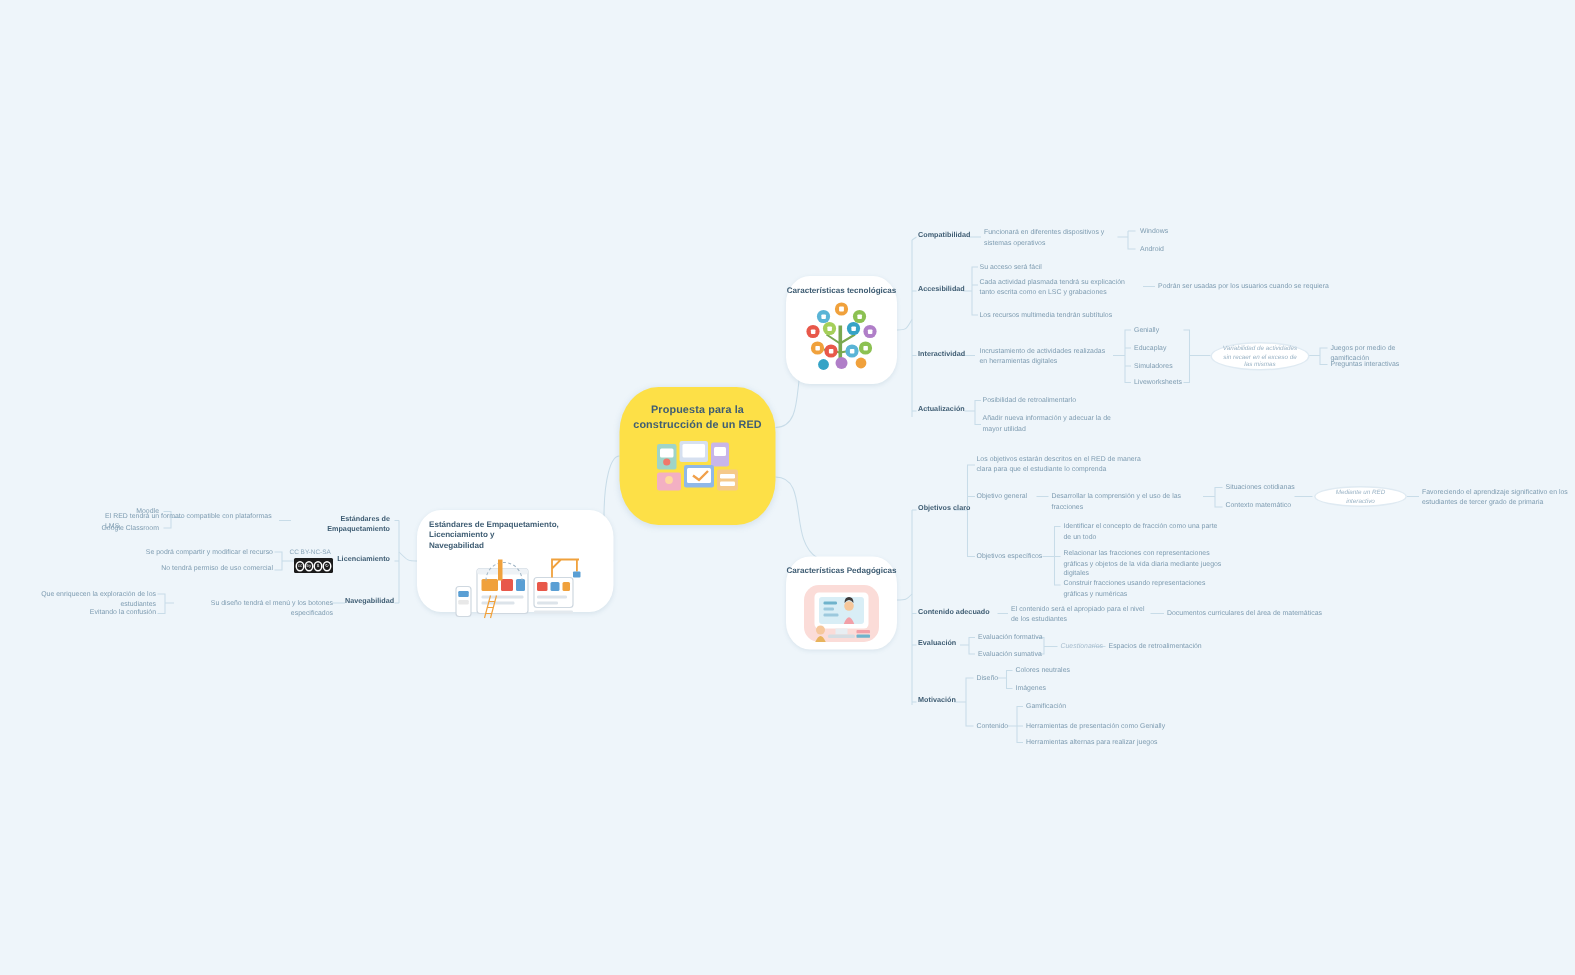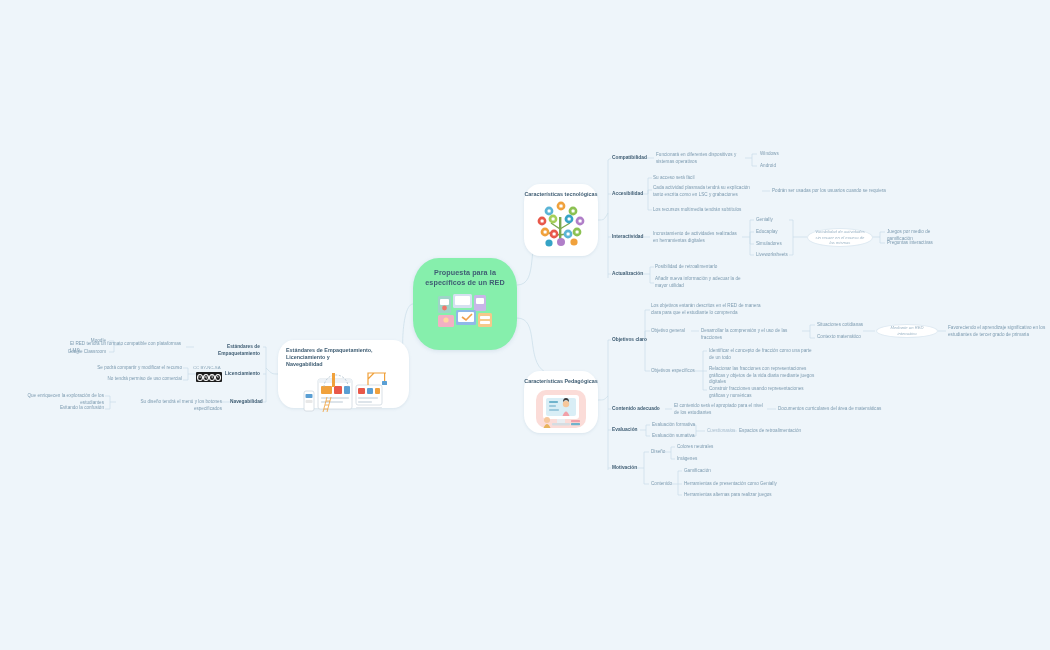--- a/index.html
+++ b/index.html
@@ -11,21 +11,21 @@
     position:relative;
     color:#4a6b80;
   }
   #canvas{position:absolute;inset:0;}
   svg.links{position:absolute;left:0;top:0;width:1050px;height:650px;pointer-events:none;}
 
   
   .center-node{
     position:absolute;
     left:413px;top:258px;width:104px;height:92px;
-    background:#86efac;
+    background:#fde047;
     border-radius:26px/30px;
     box-shadow:0 1px 4px rgba(100,140,170,.18);
     display:flex;flex-direction:column;align-items:center;
     padding-top:10px;box-sizing:border-box;
   }
   .center-title{
     font-size:7.2px;font-weight:bold;color:#3f5d73;
     text-align:center;line-height:1.35;letter-spacing:.1px;width:92px;
   }
   .center-art{margin-top:5px;}
@@ -156,21 +156,21 @@
       <path d="M188 374 L 188 368 L 183 368 M188 374 L 188 380 L 183 380"></path>
 
       <path d="M230 402 L 222 402"></path>
       <path d="M116 402 L 110 402 L 110 396 L 105 396 M110 402 L 110 409 L 105 409"></path>
     </g>
   </svg>
 
   <div class="center-node">
     <div class="center-title">
       <span>Propuesta para la</span><br>
-      <span>específicos de un RED</span>
+      <span>construcción de un RED</span>
     </div>
     <div class="center-art">
       <svg width="58" height="36" viewBox="0 0 58 36">
         <rect x="2" y="4" width="13" height="17" rx="1.5" fill="#9fd4c8"></rect>
         <rect x="4" y="7" width="9" height="6" rx="1" fill="#ffffff"></rect>
         <circle cx="8.5" cy="16" r="2.4" fill="#f0776a"></circle>
         <rect x="17" y="2" width="19" height="14" rx="1.5" fill="#d6e0f0"></rect>
         <rect x="19" y="4" width="15" height="9" rx="1" fill="#ffffff"></rect>
         <rect x="38" y="3" width="12" height="16" rx="1.5" fill="#c8b6e8"></rect>
         <rect x="40" y="6" width="8" height="6" rx="1" fill="#ffffff"></rect>

